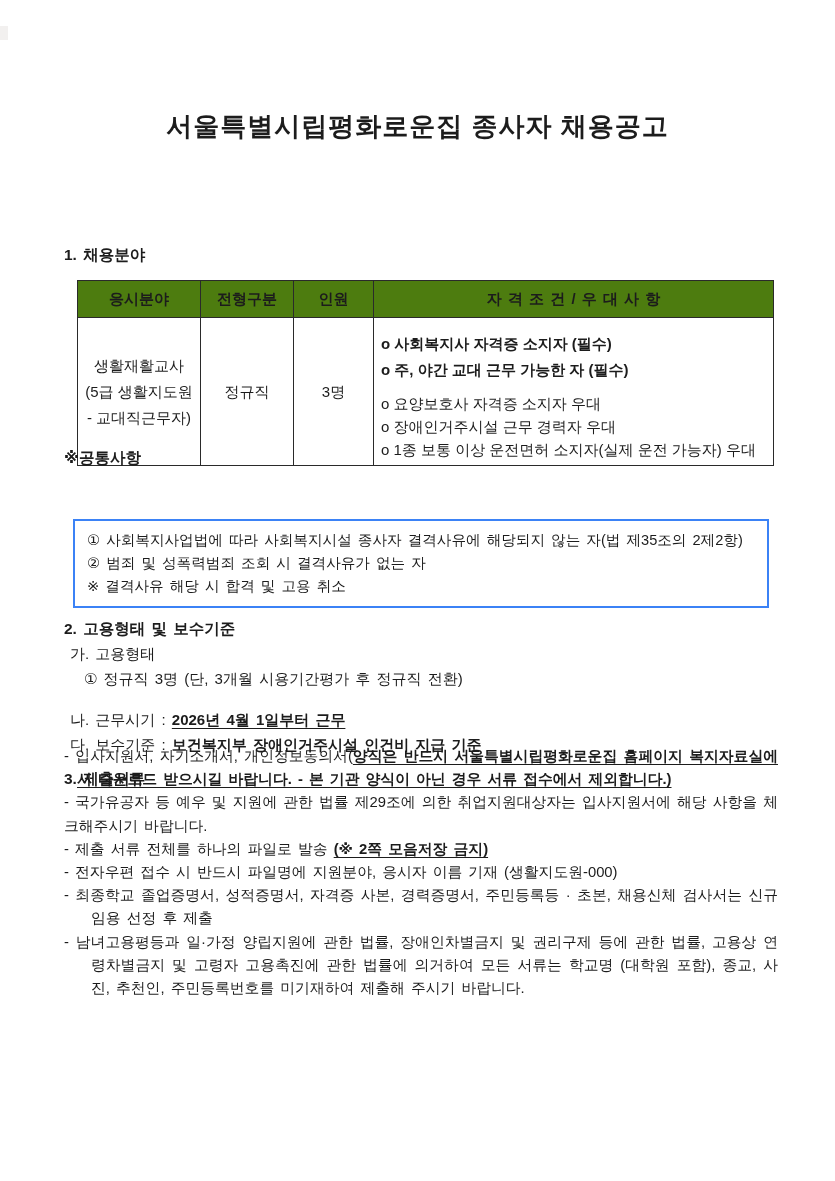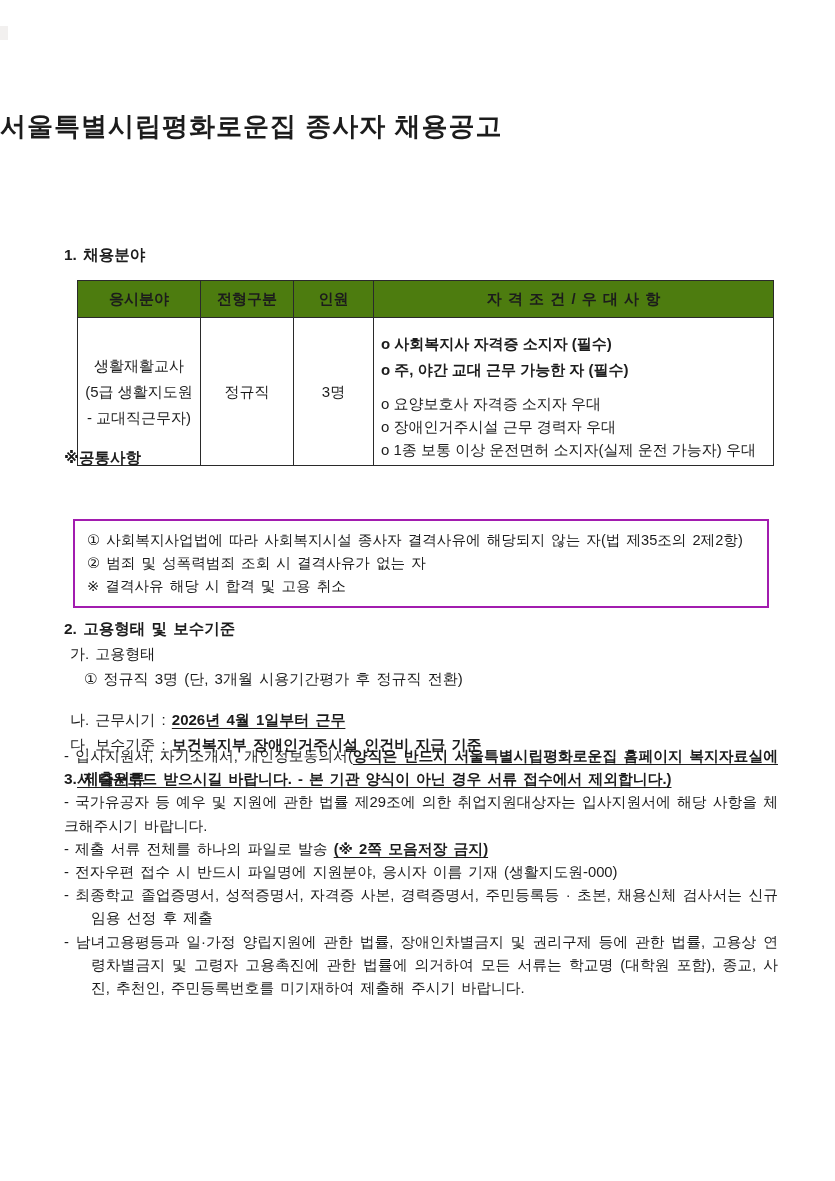--- a/index.html
+++ b/index.html
@@ -18,20 +18,21 @@
     position: relative;
     width: 835px;
     height: 1181px;
     background: #ffffff;
   }
   .doc-title {
     position: absolute;
     top: 92px;
     left: 0;
     width: 100%;
+    text-align: center;
     font-size: 26px;
     font-weight: bold;
     letter-spacing: 1px;
   }
   .intro {
     position: absolute;
     top: 164px;
     left: 64px;
     width: 712px;
     font-size: 15.5px;
@@ -93,21 +94,21 @@
     word-spacing: 2px;
   }
   .common-heading { font-weight: bold; font-size: 15.5px; line-height: 25px; }
   .common-item { line-height: 23.5px; padding-left: 8px; }
 
   .notice-box {
     position: absolute;
     top: 519px;
     left: 73px;
     width: 668px;
-    border: 2px solid #a21caf;
+    border: 2px solid #3b82f6;
     padding: 8px 12px;
     font-size: 14.6px;
     line-height: 23px;
     word-spacing: 2px;
   }
 
   .abs-line {
     position: absolute;
     left: 64px;
     font-size: 15px;

